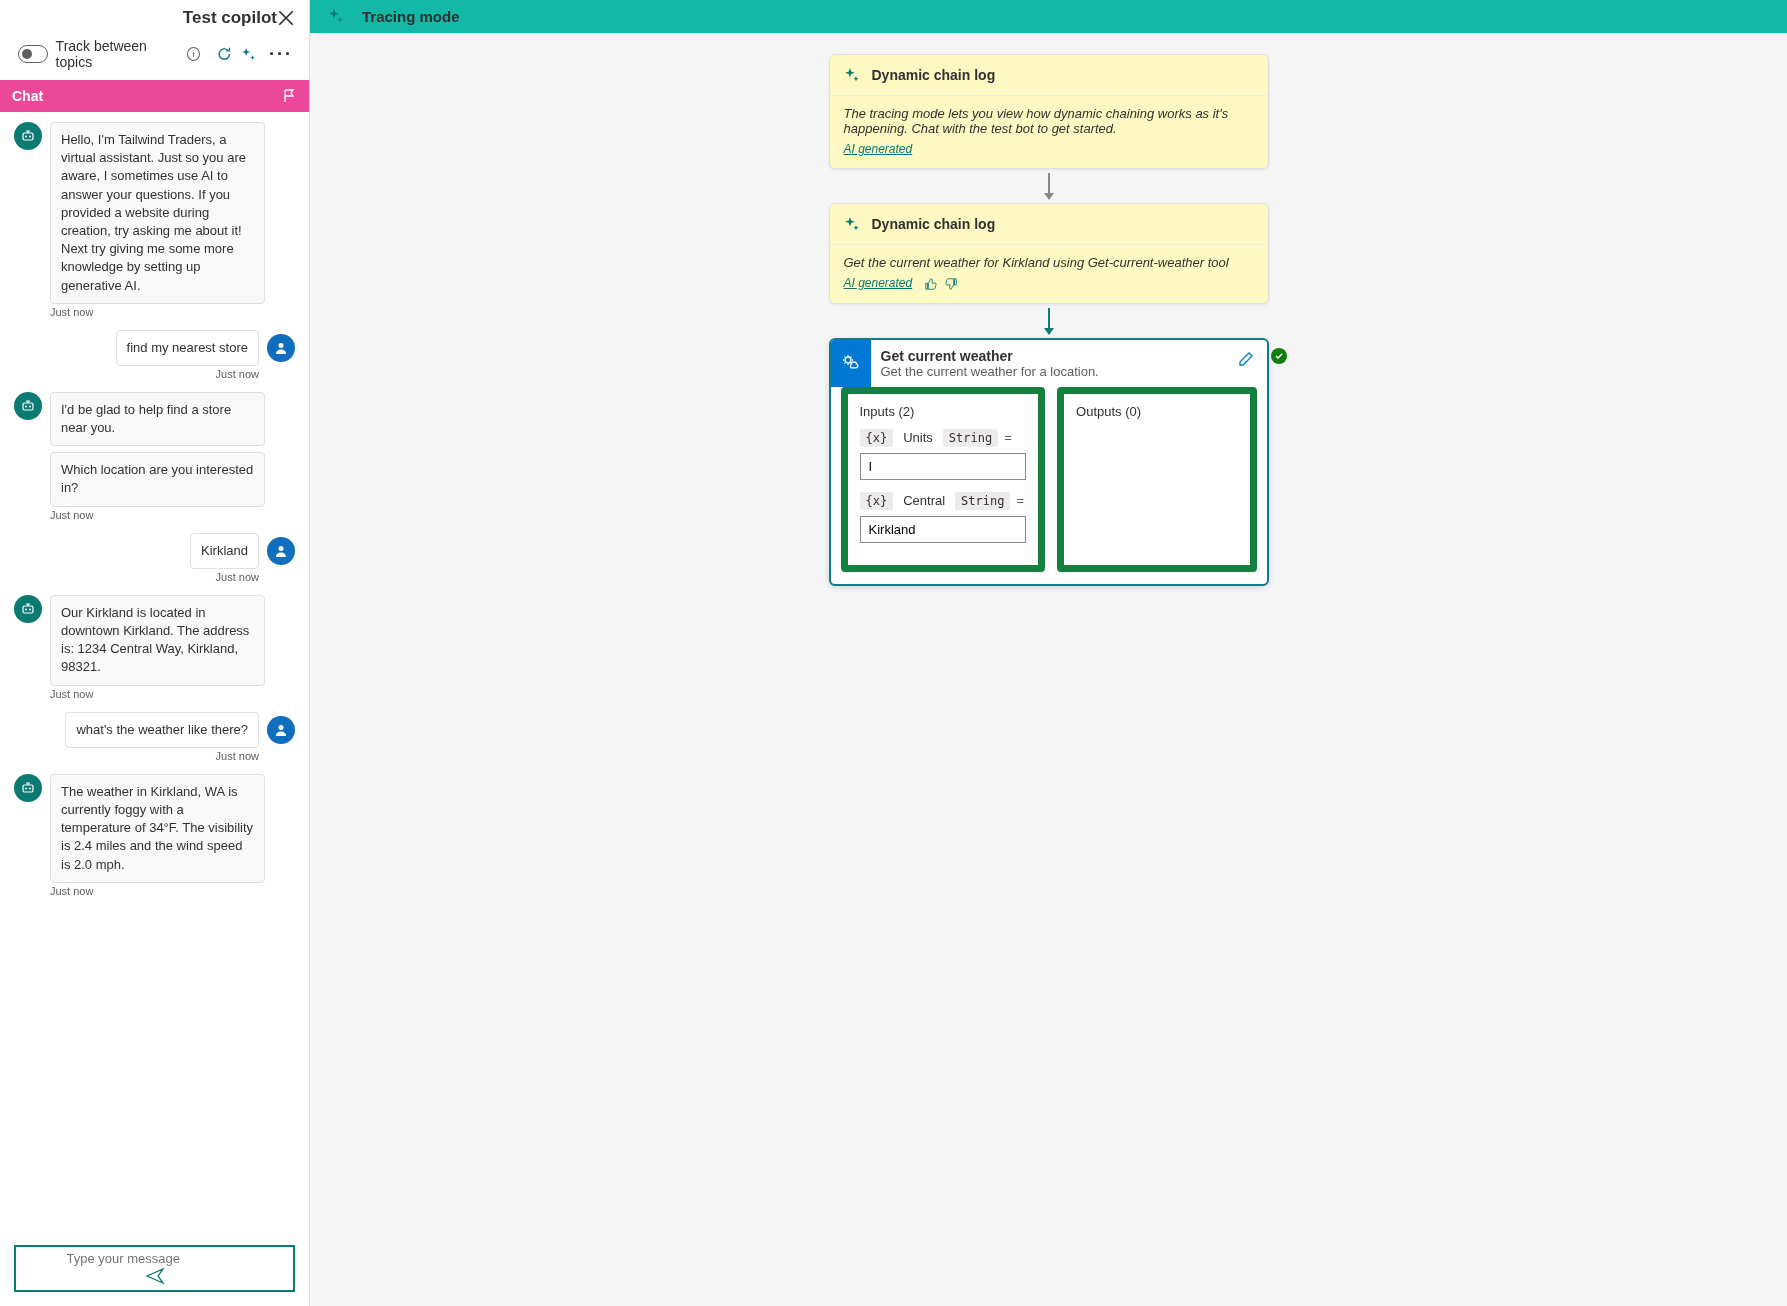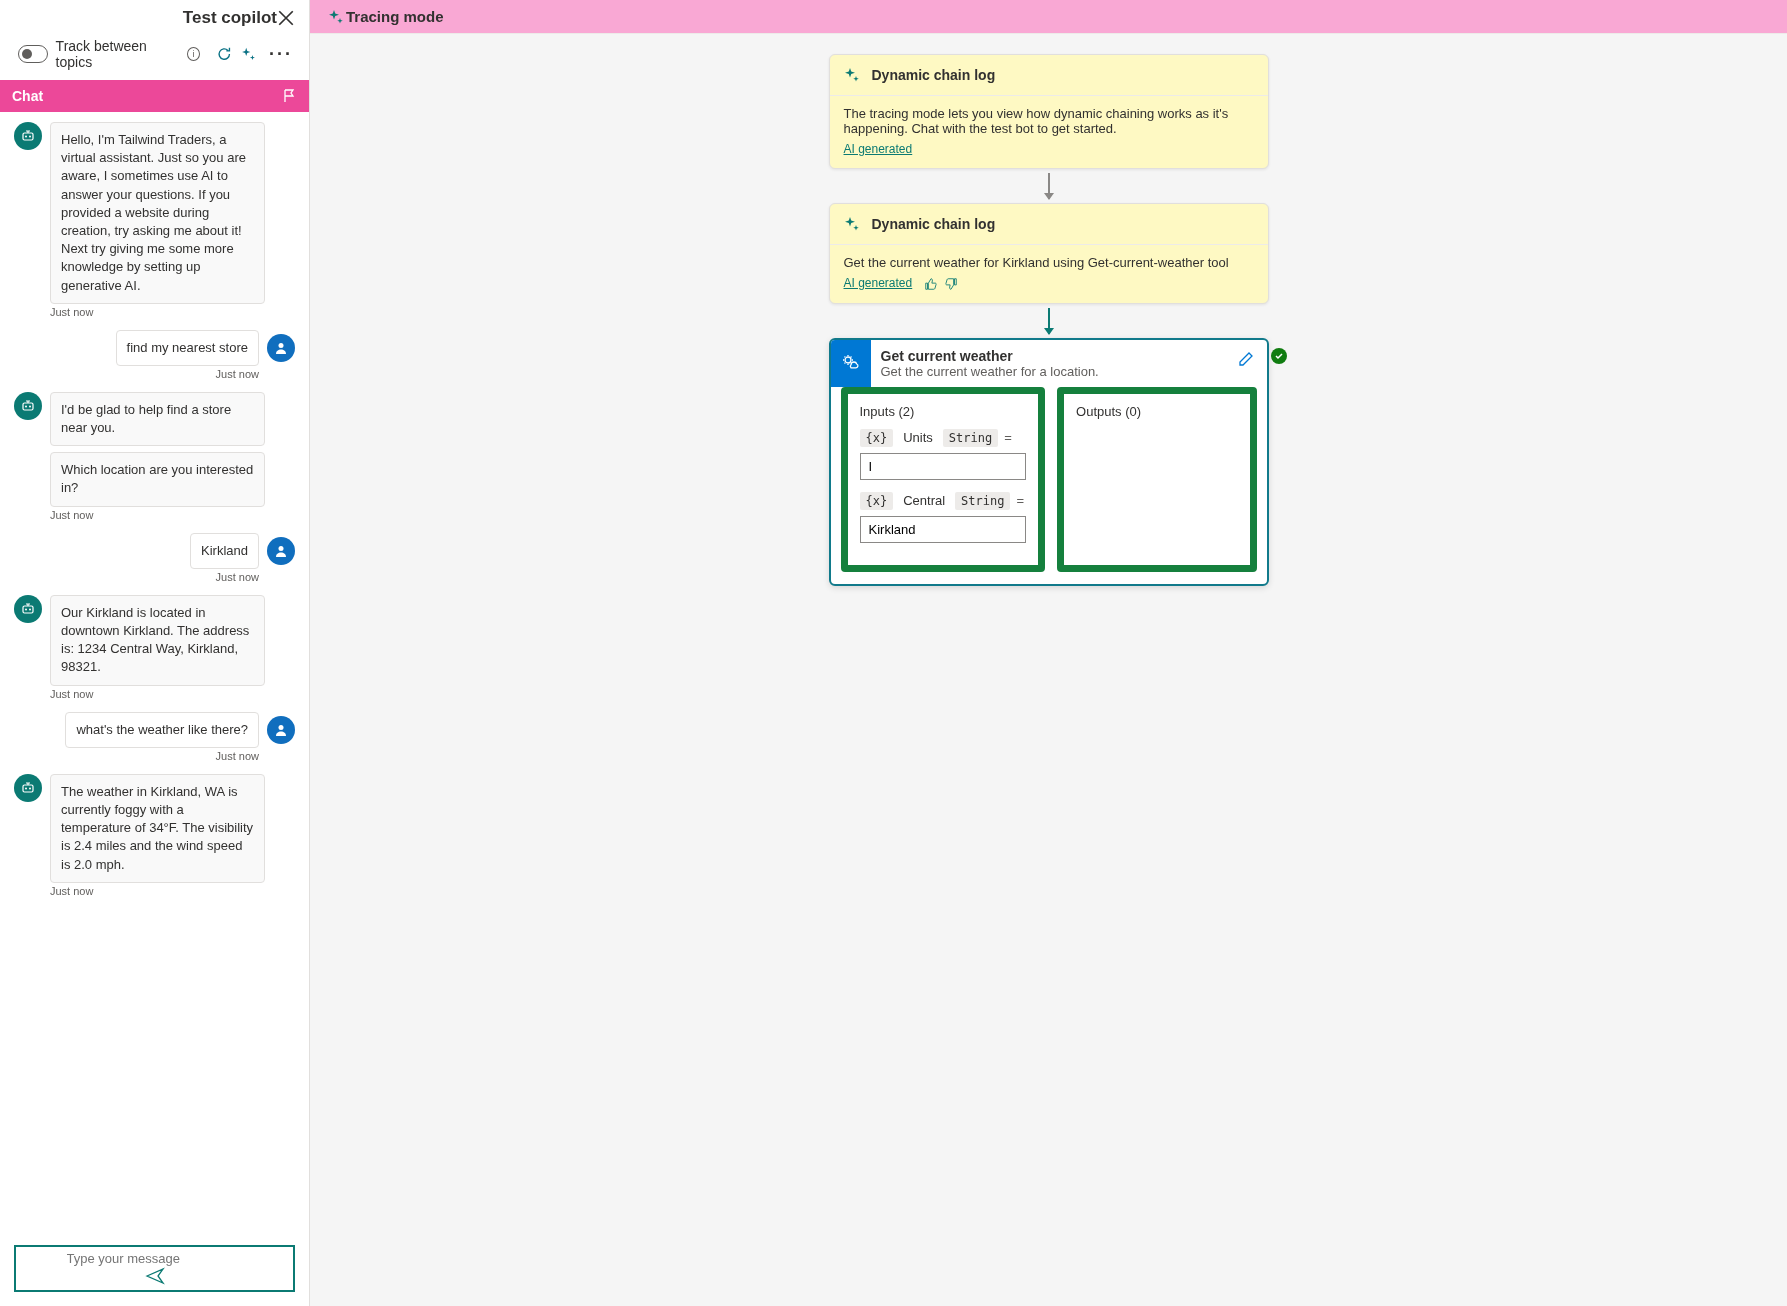--- a/index.html
+++ b/index.html
@@ -38,32 +38,32 @@
 .timestamp.user { text-align: right; margin: 2px 36px 8px 0; }
 .msg-group { display: flex; flex-direction: column; }
 .bot-msgs { display: flex; flex-direction: column; gap: 6px; }
 
 .chat-input-row { margin: 8px 14px 14px; border: 2px solid #0b7a73; display: flex; align-items: center; padding: 4px 8px; flex-direction: column; }
 .chat-input { flex: 1; border: none; outline: none; font-size: 13px; color: #605e5c; background: transparent; }
 .send-icon { width: 20px; height: 20px; color: #0b7a73; cursor: pointer; }
 
 
 .right-panel { flex: 1; background: #f5f5f5; display: flex; flex-direction: column; overflow: hidden; }
-.right-header { background: #f9a8d4; border-bottom: 1px solid #edebe9; padding: 8px 18px; display: flex; align-items: flex-end; gap: 2px; }
+.right-header { background: #14b8a6; border-bottom: 1px solid #edebe9; padding: 8px 18px; display: flex; align-items: flex-start; gap: 18px; }
 .spark-icon { width: 16px; height: 16px; color: #0b7a73; }
 .right-header h2 { font-size: 15px; font-weight: 600; }
 
 .canvas-scroll { flex: 1; overflow: auto; position: relative; padding: 20px; }
 .canvas-col { width: 440px; margin: 0 auto; display: flex; flex-direction: column; align-items: center; }
 
 .card { width: 100%; background: #fef9c3; border: 1px solid #e1dfdd; border-radius: 6px; box-shadow: 0 1px 3px rgba(0,0,0,0.08); }
 .card-head { display: flex; align-items: center; gap: 12px; padding: 12px 14px; border-bottom: 1px solid #edebe9; }
 .card-head .spark-icon { flex-shrink: 0; }
 .card-title { font-weight: 600; font-size: 14px; }
-.card-body { padding: 10px 14px 12px; font-size: 13px; color: #323130; }
+.card-body { padding: 10px 14px 12px; font-size: 13px; color: #323130; font-style: italic; }
 .ai-link { color: #0b7a73; font-size: 12px; text-decoration: underline; margin-top: 6px; display: inline-block; cursor: pointer; }
 .feedback { display: inline-flex; gap: 6px; margin-left: 8px; vertical-align: middle; }
 .thumb { width: 14px; height: 14px; color: #0b7a73; cursor: pointer; }
 
 .arrow { width: 2px; height: 26px; position: relative; margin: 4px 0; }
 .arrow.grey { background: #8a8886; }
 .arrow.teal { background: #0b7a73; }
 .arrow::after { content: ''; position: absolute; bottom: -1px; left: -4px; width: 0; height: 0; border-left: 5px solid transparent; border-right: 5px solid transparent; }
 .arrow.grey::after { border-top: 7px solid #8a8886; }
 .arrow.teal::after { border-top: 7px solid #0b7a73; }

